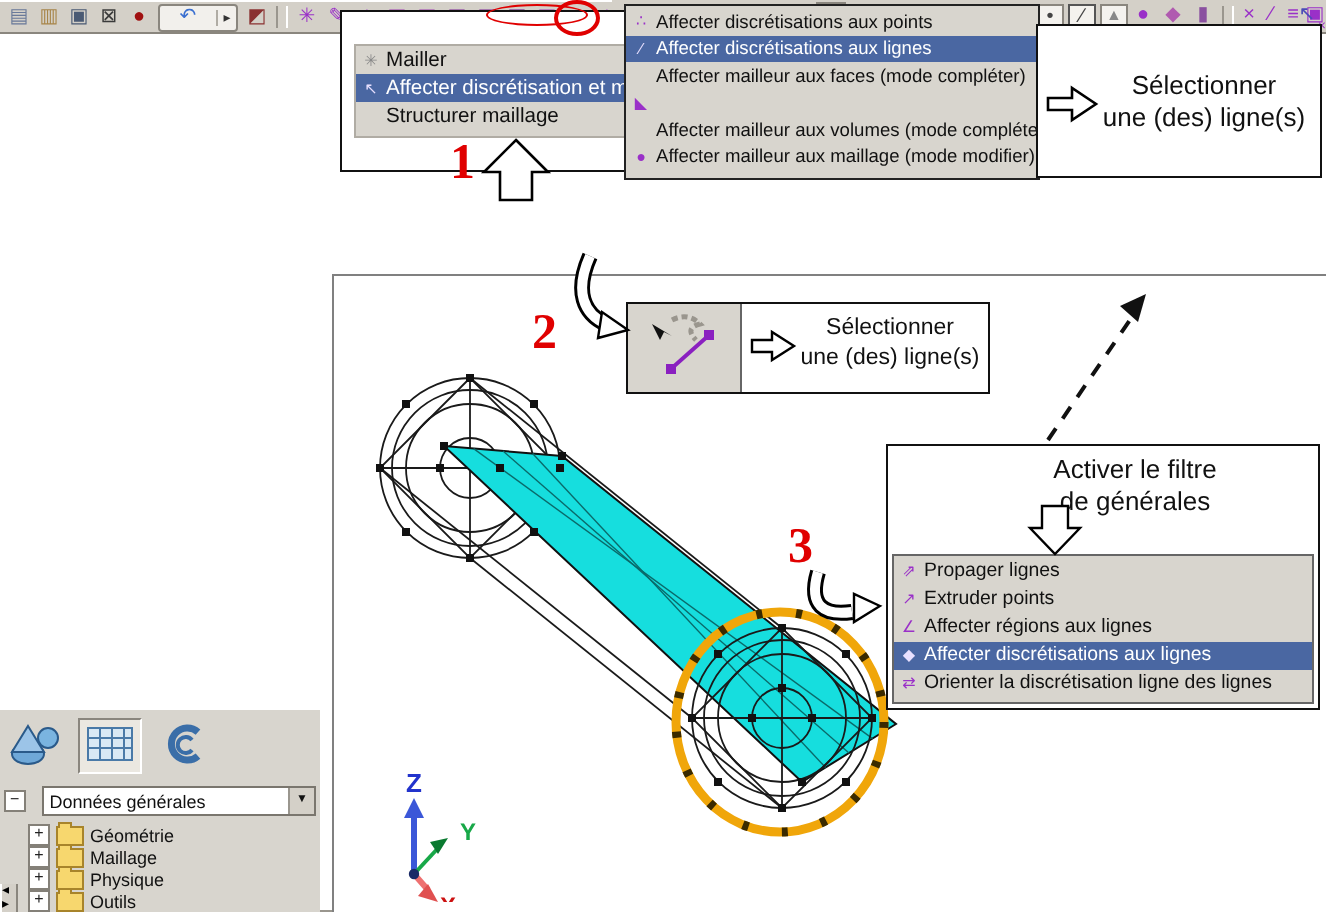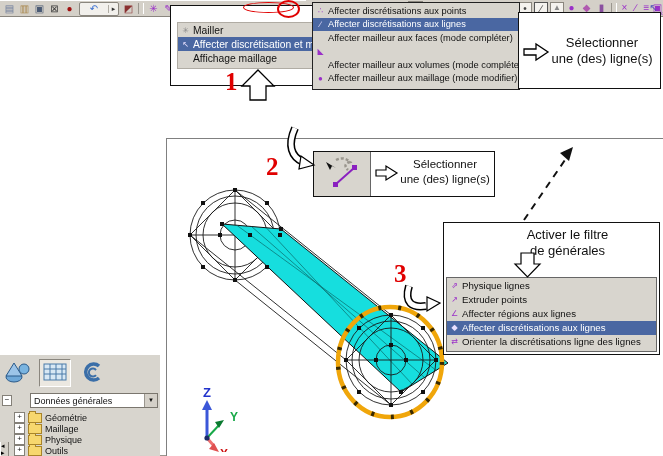--- a/index.html
+++ b/index.html
@@ -131,21 +131,21 @@
       </span>
       <span class="ptab">
         <svg width="26" height="24">
           <path d="M19,6 A8,8 0 1 0 19,18" stroke="#3a6ea8" stroke-width="3.5" fill="none"></path>
           <path d="M16,10 A4,4 0 1 0 16,15" stroke="#3a6ea8" stroke-width="2" fill="none"></path>
         </svg>
       </span>
     </div>
     <div style="display:flex;align-items:center;margin:4px 2px 0 2px;">
       <span class="exp">−</span>
-      <div id="combo" style="margin-left:18px;align-items:center;">
+      <div id="combo" style="margin-left:8px;align-items:center;">
         <span class="cv">Données générales</span>
         <span class="ca">▼</span>
       </div>
     </div>
     <div style="margin-top:4px;">
       <div class="trow">
         <span class="exp">+</span>
         <span class="fold"></span>
         <span>Géométrie</span>
       </div>
@@ -294,21 +294,21 @@
       <div class="mrow" style="height:14px;font-size:10.3px;">
         <span class="mi" style="color:#888">✳</span>
         <span>Mailler</span>
       </div>
       <div class="mrow sel" style="height:14px;font-size:10.3px;">
         <span class="mi">↖</span>
         <span>Affecter discrétisation et mailleur</span>
       </div>
       <div class="mrow" style="height:14px;font-size:10.3px;">
         <span class="mi"></span>
-        <span>Affichage maillage</span>
+        <span>Structurer maillage</span>
       </div>
     </div>
   </div>
 
   <div class="abs menupop" id="submenu1" style="left:312px;top:2px;width:206px;height:85px;border:1px solid #222;padding-top:1px;">
     <div class="mrow" style="height:13.5px;font-size:9.3px;">
       <span class="mi">∴</span>
       <span>Affecter discrétisations aux points</span>
     </div>
     <div class="mrow sel" style="height:13.5px;font-size:9.3px;">
@@ -362,37 +362,37 @@
   </div>
 
   <div class="abs callout" style="left:443px;top:222px;width:215px;height:131px;">
     <div class="abs ctext" style="left:16px;top:4px;width:100%;">
       <div>Activer le filtre</div>
       <div>de générales</div>
     </div>
     <div class="abs menupop" style="left:2px;right:2px;bottom:2px;height:73px;border:1px solid #666;">
       <div class="mrow" style="height:14.2px;font-size:9.7px;">
         <span class="mi">⇗</span>
-        <span>Physique lignes</span>
+        <span>Propager lignes</span>
       </div>
       <div class="mrow" style="height:14.2px;font-size:9.7px;">
         <span class="mi">↗</span>
         <span>Extruder points</span>
       </div>
       <div class="mrow" style="height:14.2px;font-size:9.7px;">
         <span class="mi">∠</span>
         <span>Affecter régions aux lignes</span>
       </div>
       <div class="mrow sel" style="height:14.2px;font-size:9.7px;">
         <span class="mi">◆</span>
         <span>Affecter discrétisations aux lignes</span>
       </div>
       <div class="mrow" style="height:14.2px;font-size:9.7px;">
         <span class="mi">⇄</span>
-        <span>Orienter la discrétisations ligne des lignes</span>
+        <span>Orienter la discrétisation ligne des lignes</span>
       </div>
     </div>
   </div>
 
   <div class="rednum" style="left:225px;top:68px;">1</div>
   <div class="rednum" style="left:266px;top:153px;">2</div>
   <div class="rednum" style="left:394px;top:260px;">3</div>
 
   <svg class="abs" id="annot" width="663" height="456">
 

